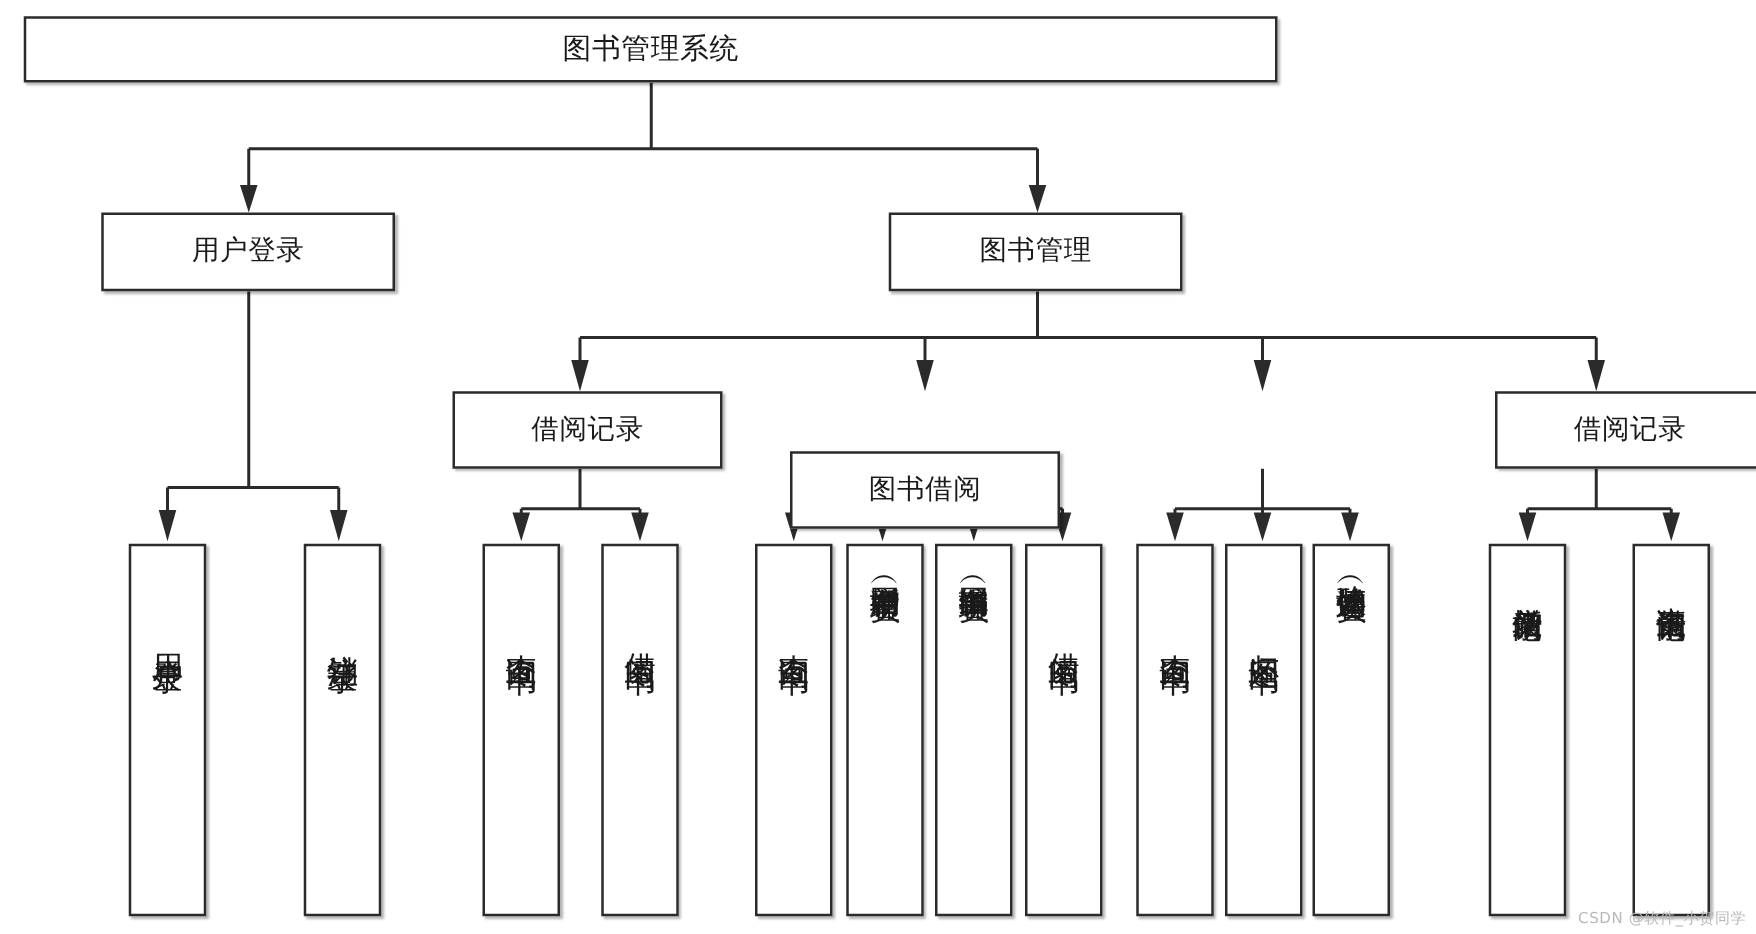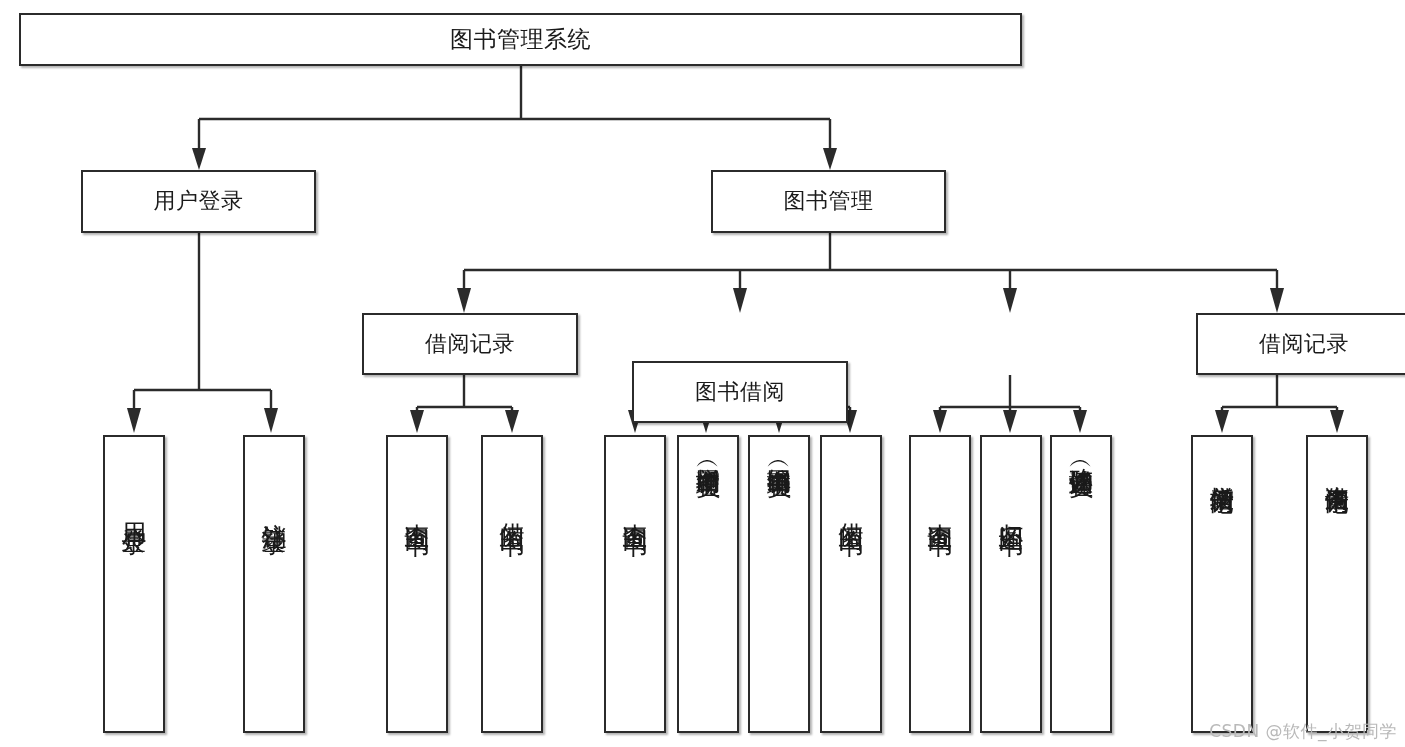--- a/index.html
+++ b/index.html
@@ -75,21 +75,21 @@
     fill: none;
   }
   .arrow-head {
     fill: #2b2b2b;
     stroke: none;
   }
   #watermark {
     position: absolute;
     right: 8px;
     bottom: 4px;
-    font-size: 17px;
+    font-size: 12px;
     color: #b9b9b9;
     font-family: "DejaVu Sans", "Liberation Sans", sans-serif;
     letter-spacing: 0.5px;
     user-select: none;
   }
 </style>
 </head>
 <body>
 
 <div id="diagram-root">

